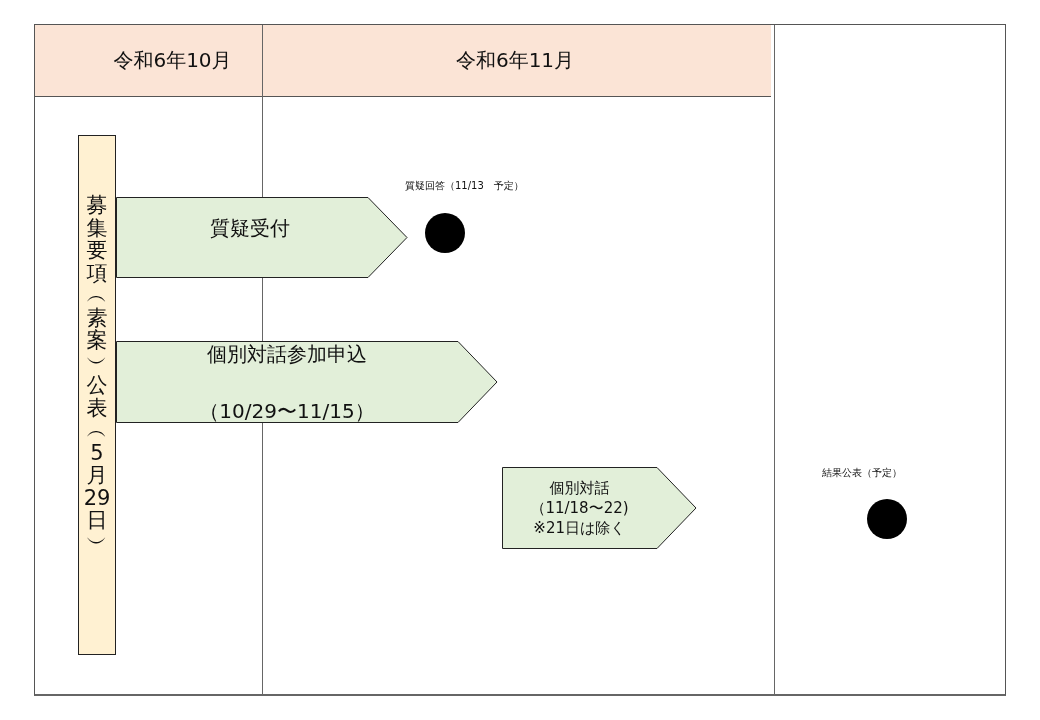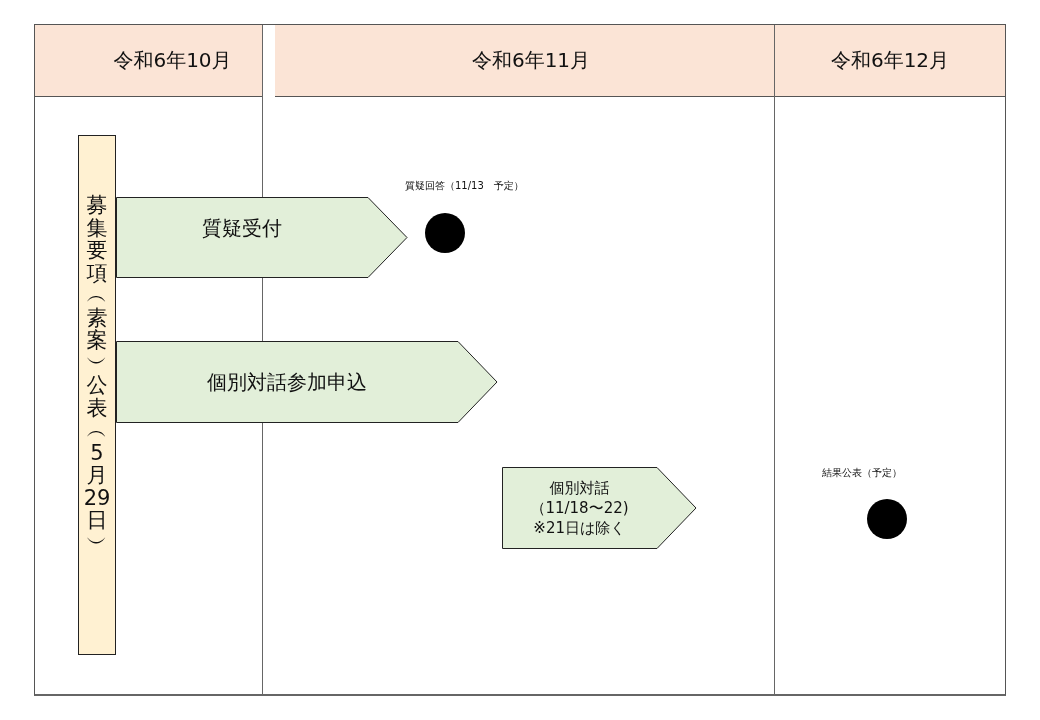--- a/index.html
+++ b/index.html
@@ -23,25 +23,22 @@
   .lbl { position: absolute; font-size: 10px; white-space: nowrap; }
   .dot { position: absolute; width: 40px; height: 40px; border-radius: 50%; background: #000; }
 </style>
 </head>
 <body>
 
 <div class="table">
   <div class="hdr" style="left:0;width:228px;padding-left:47px;">
     <span>令和6年10月</span>
   </div>
-  <div class="hdr" style="left:240px;width:512px;">
+  <div class="hdr" style="left:224px;width:512px;">
     <span>令和6年11月</span>
-  </div>
-  <div class="hdr" style="left:740px;width:230px;">
-    <span>令和6年12月</span>
   </div>
   <div class="vline" style="left:227px;"></div>
   <div class="vline" style="left:739px;"></div>
 </div>
 
 <div class="vbar">
   <span>募</span>
   <span>集</span>
   <span>要</span>
   <span>項</span>
@@ -56,31 +53,32 @@
   <span>月</span>
   <span>29</span>
   <span>日</span>
   <span>︶</span>
 </div>
 
 <div class="arrow" style="left:116px;top:197px;width:293px;height:82px;">
   <svg width="293" height="82">
     <polygon points="0.5,0.5 252,0.5 291,40.5 252,80.5 0.5,80.5" fill="#e2efd9" stroke="#222" stroke-width="1"></polygon>
   </svg>
-  <div class="txt" style="width:252px;height:62px;font-size:20px;line-height:28px;">
+  <div class="txt" style="width:252px;height:62px;font-size:20px;line-height:28px;padding-left:8px;">
     <span>質疑受付</span>
   </div>
 </div>
 
 <div class="arrow" style="left:116px;top:341px;width:383px;height:83px;">
   <svg width="383" height="83">
     <polygon points="0.5,0.5 342,0.5 381,41 342,81.5 0.5,81.5" fill="#e2efd9" stroke="#222" stroke-width="1"></polygon>
   </svg>
   <div class="txt" style="width:342px;height:82px;font-size:20px;line-height:28px;gap:29px;">
     <span>個別対話参加申込</span>
+    <span>（10/29〜11/15）</span>
   </div>
 </div>
 
 <div class="arrow" style="left:502px;top:467px;width:196px;height:83px;">
   <svg width="196" height="83">
     <polygon points="0.5,0.5 155,0.5 194,41 155,81.5 0.5,81.5" fill="#e2efd9" stroke="#222" stroke-width="1"></polygon>
   </svg>
   <div class="txt" style="width:155px;height:82px;font-size:15px;line-height:20px;">
     <span>個別対話</span>
     <span>（11/18〜22)</span>

